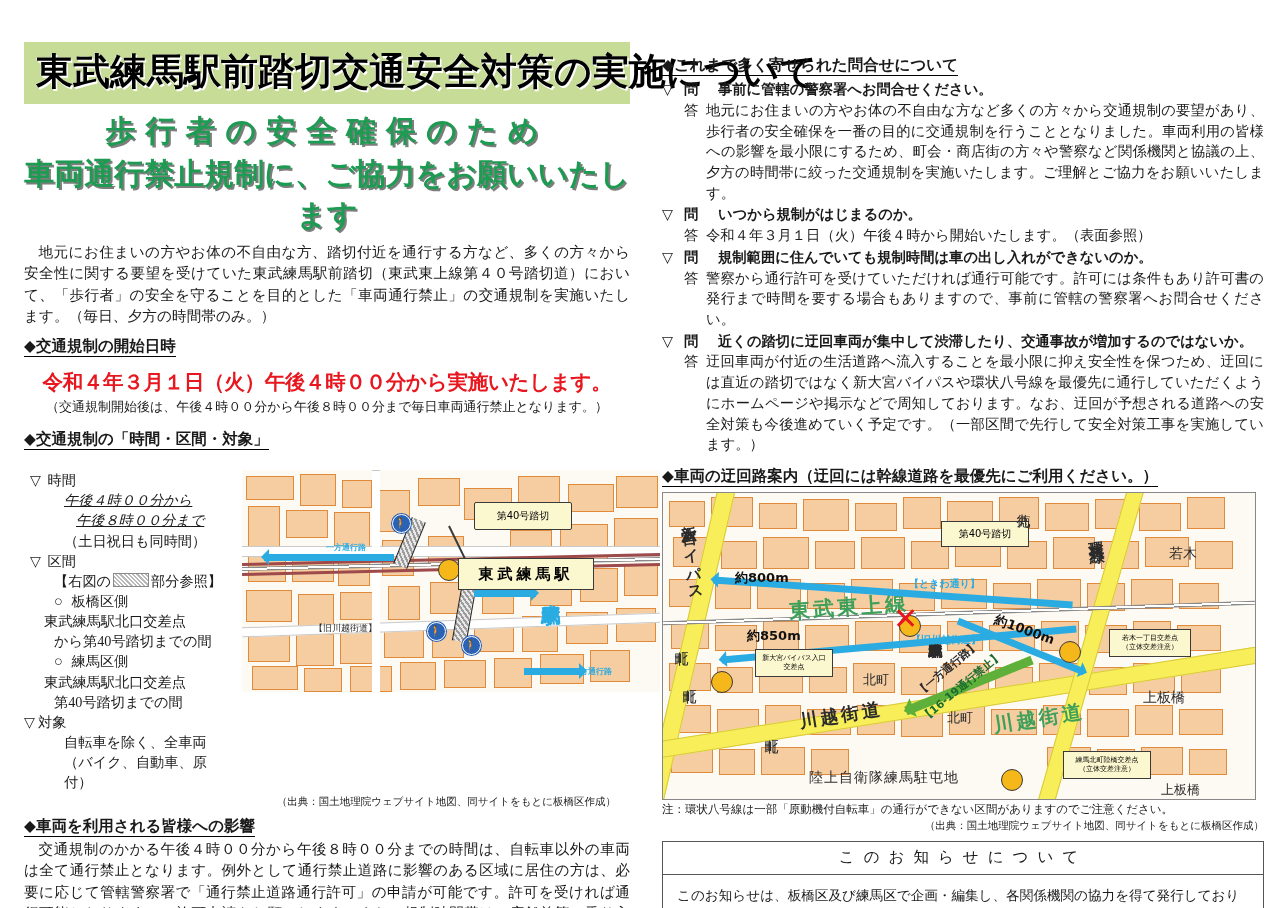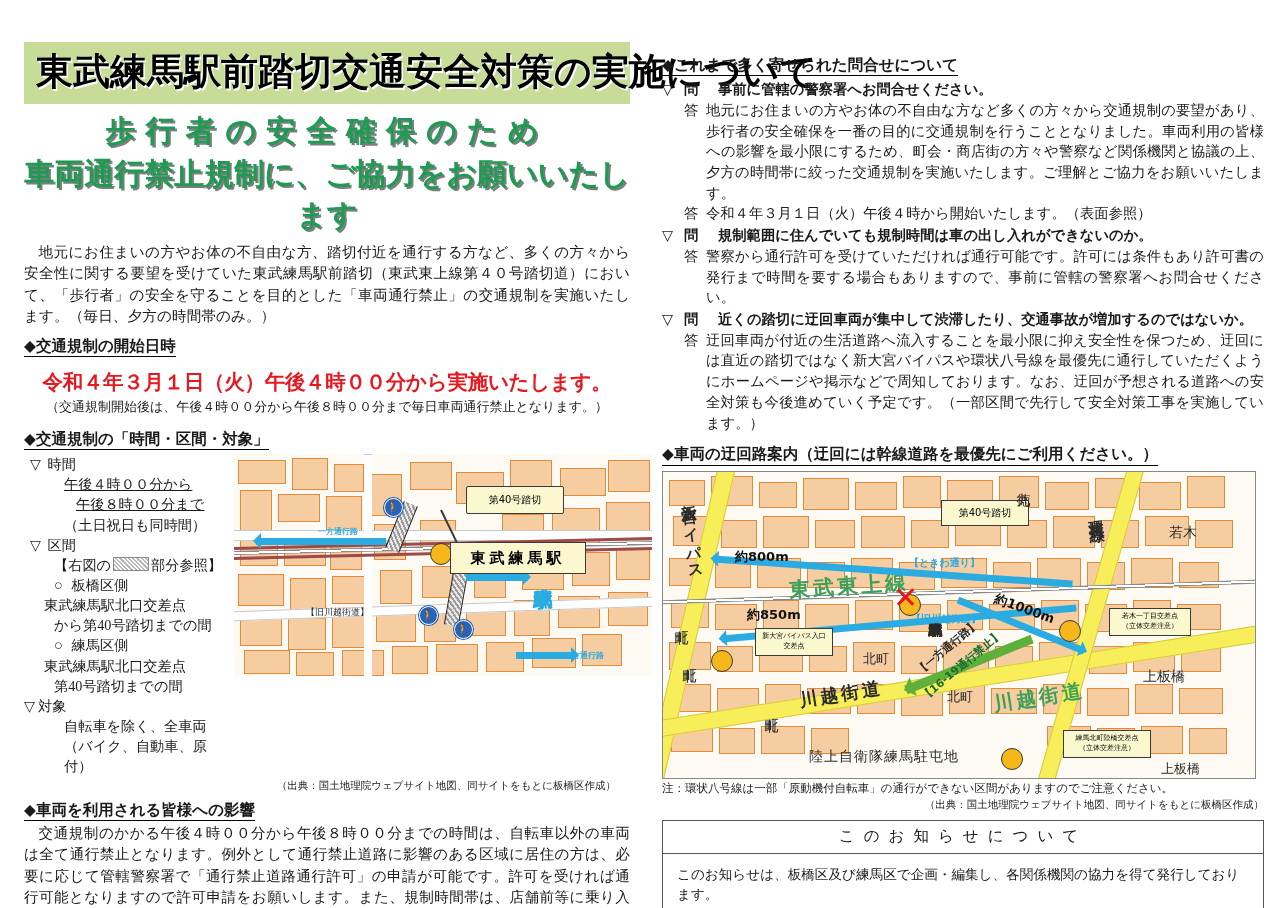--- a/index.html
+++ b/index.html
@@ -66,29 +66,29 @@
 
   .red-line{
     color:#e8171f;font-weight:bold;
     font-family:"DejaVu Sans","Liberation Sans",sans-serif;
     font-size:20.5px;text-align:center;margin:9px 0 2px 0;
     letter-spacing:-0.3px;
   }
   .sub-note{font-size:13px;text-align:center;margin:0 0 6px 0;}
 
   
-  .restrict-row{display:flex;gap:10px;align-items:flex-start;margin-top:2px;}
+  .restrict-row{display:flex;gap:18px;align-items:flex-start;margin-top:18px;}
   .restrict-list{width:200px;font-size:14.2px;line-height:1.42;flex:0 0 200px;}
   .restrict-list .l1{padding-left:6px;}
   .restrict-list .l2{padding-left:40px;}
   .restrict-list .l3{padding-left:52px;}
   .restrict-list .l4{padding-left:30px;}
   .restrict-list .l5{padding-left:20px;}
   .tri{display:inline-block;width:14px;}
-  .ul-line{text-decoration:underline;}
+  .ul-line{text-decoration:underline;font-style:italic;}
   .swatch{
     display:inline-block;width:34px;height:12px;
     background:repeating-linear-gradient(45deg,#b9b9b9 0 1.5px,#ffffff 1.5px 3px);
     border:1px solid #8a8a8a;vertical-align:-1px;margin:0 2px;
   }
 
   
   .map-box{position:relative;overflow:hidden;background:#fdfaf4;}
   .map-left{width:418px;height:222px;flex:0 0 418px;}
   .map-right{width:592px;height:306px;margin-top:3px;}
@@ -334,20 +334,23 @@
         <div class="q">
           <span class="tri2">▽</span><span class="qch">問</span><span>事前に管轄の警察署へお問合せください。</span>
         </div>
         <div class="a">
           <span class="ach">答</span>
           <p>地元にお住まいの方やお体の不自由な方など多くの方々から交通規制の要望があり、歩行者の安全確保を一番の目的に交通規制を行うこととなりました。車両利用の皆様への影響を最小限にするため、町会・商店街の方々や警察など関係機関と協議の上、夕方の時間帯に絞った交通規制を実施いたします。ご理解とご協力をお願いいたします。</p>
         </div>
       </div>
 
       <div>
+        <div class="q">
+          <span class="tri2">▽</span><span class="qch">問</span><span>いつから規制がはじまるのか。</span>
+        </div>
         <div class="a">
           <span class="ach">答</span>
           <p>令和４年３月１日（火）午後４時から開始いたします。（表面参照）</p>
         </div>
       </div>
 
       <div>
         <div class="q">
           <span class="tri2">▽</span><span class="qch">問</span><span>規制範囲に住んでいても規制時間は車の出し入れができないのか。</span>
         </div>

